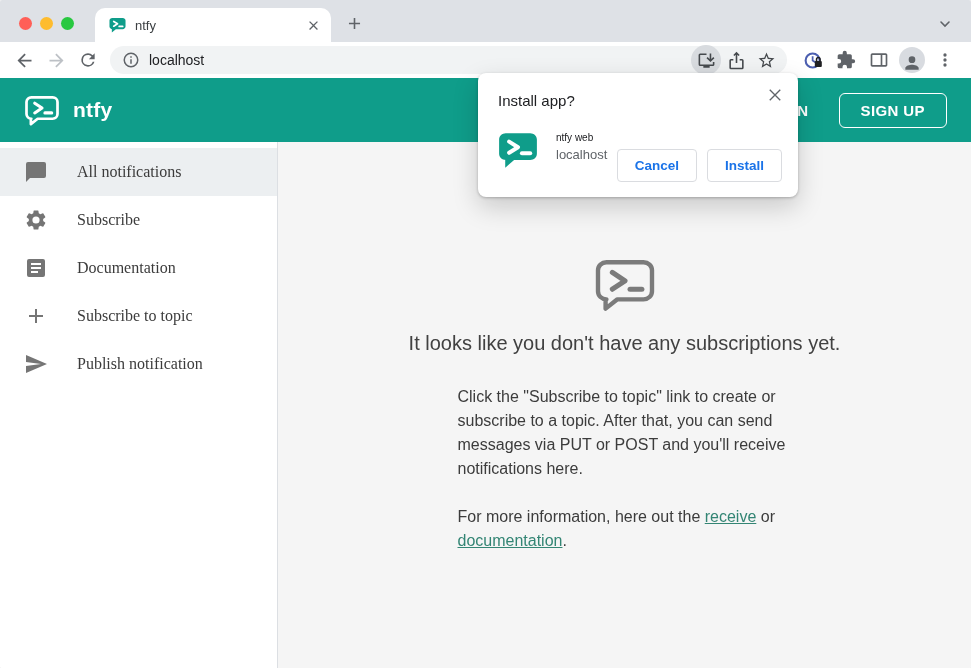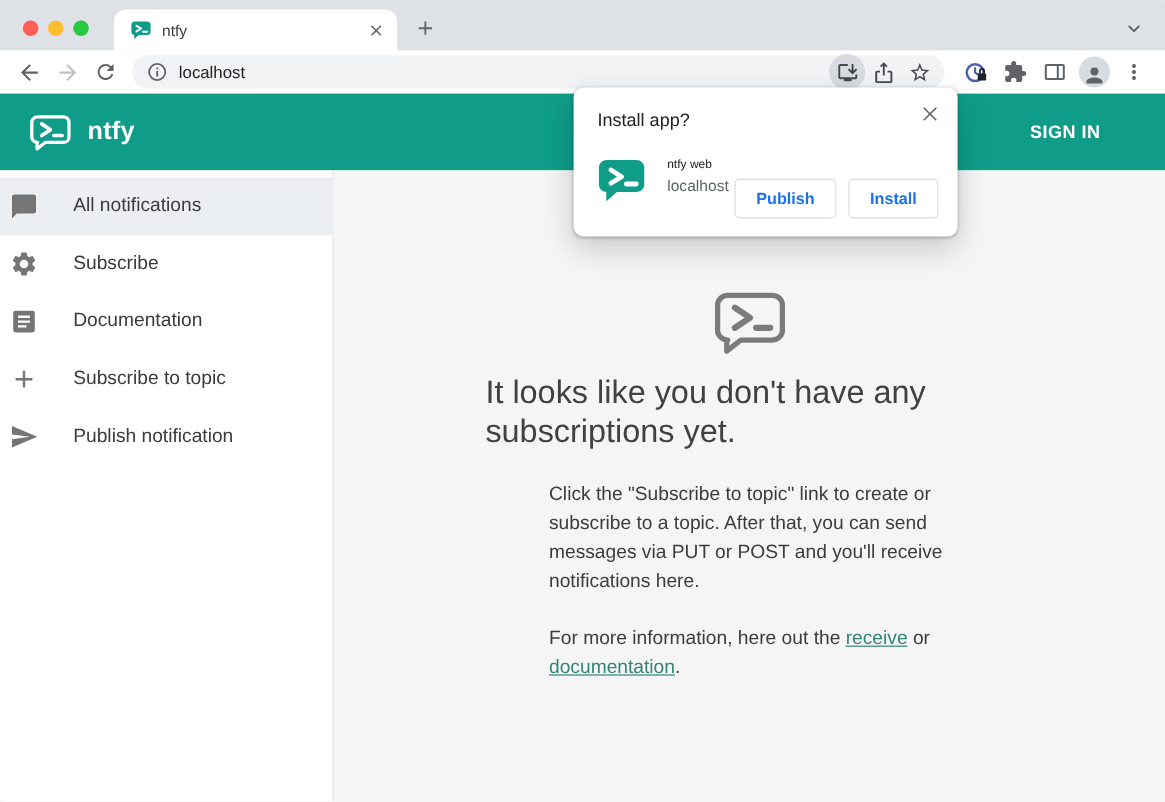--- a/index.html
+++ b/index.html
@@ -49,30 +49,30 @@
   .appbar-brand { margin-left:13px; font-size:21px; font-weight:700; letter-spacing:.2px; }
   .appbar-spacer { flex:1; }
   .signin-btn { font-size:15px; font-weight:700; letter-spacing:.4px; margin-right:30px; cursor:pointer; }
   .signup-btn { border:1.5px solid #fff; border-radius:6px; padding:8px 21px; font-size:15px;
                 font-weight:700; letter-spacing:.4px; cursor:pointer; background:transparent; color:#fff;
                 font-family:inherit; }
 
   
   .app-body { display:flex; height:526px; }
   .sidebar { width:278px; background:#fff; border-right:1px solid #dcdfe3; padding-top:6px; }
-  .side-item { height:48px; display:flex; align-items:center; padding:0 8px; cursor:pointer; }
+  .side-item { height:48px; display:flex; align-items:center; padding:0 24px; cursor:pointer;font-family:Liberation Serif, serif; }
   .side-item.selected { background:#eceff1; }
   .side-icon { width:24px; height:24px; color:#757575; flex:0 0 auto; }
   .side-label { margin-left:29px; font-size:16px; color:#3b3b3b; }
 
   .content { flex:1; background:#f5f5f5; display:flex; flex-direction:column;
              align-items:center; justify-content:center; }
   .empty-logo { width:62px; height:54px; color:#7b7b7b; margin-bottom:15px; }
-  .empty-title { font-size:27px; font-weight:400; color:#414141; line-height:32px;
-                 max-width:440px; margin-bottom:10px; }
+  .empty-title { font-size:20px; font-weight:400; color:#414141; line-height:32px;
+                 text-align:center; max-width:440px; margin-bottom:10px; }
   .empty-col { width:334px; font-size:16px; line-height:24px; color:#3c3c3c; }
   .empty-col p { margin-top:16px; }
   .empty-col p + p { margin-top:24px; }
   .empty-col a { color:var(--link,#338574); text-decoration:underline; cursor:pointer; }
 
   
   .install-popup { position:absolute; left:478px; top:73px; width:320px; height:124px; background:#fff;
                    border-radius:8px; z-index:50;
                    box-shadow:0 1px 3px rgba(0,0,0,.24), 0 10px 26px rgba(0,0,0,.18); }
   .popup-title { position:absolute; left:20px; top:19px; font-size:15px; color:#202124; }
@@ -208,20 +208,21 @@
     <span class="appbar-logo">
       <svg viewBox="0 0 36 32" width="36" height="31">
         <path d="M7 2.5h22c2.8 0 5 2.1 5 4.8v12.4c0 2.7-2.2 4.8-5 4.8H13.5L6.5 30v-5.5H7c-2.8 0-5-2.1-5-4.8V7.3c0-2.7 2.2-4.8 5-4.8z" fill="none" stroke="currentColor" stroke-width="2.8" stroke-linejoin="round"></path>
         <path d="M10.5 8.5l7.5 5-7.5 5" fill="none" stroke="currentColor" stroke-width="3.2" stroke-linecap="round" stroke-linejoin="round"></path>
         <path d="M21 18.5h7" stroke="currentColor" stroke-width="3.2" stroke-linecap="round"></path>
       </svg>
     </span>
     <span class="appbar-brand">ntfy</span>
     <span class="appbar-spacer"></span>
     <span class="signin-btn">SIGN IN</span>
+    <button class="signup-btn">SIGN UP</button>
   </div>
 
   <div class="app-body">
     <nav class="sidebar">
       <div class="side-item selected">
         <span class="side-icon">
           <svg viewBox="0 0 24 24" width="24" height="24">
               <path fill="currentColor" d="M20 2H4a2 2 0 0 0-2 2v18l4-4h14a2 2 0 0 0 2-2V4a2 2 0 0 0-2-2z"></path>
             </svg>
         </span>
@@ -291,18 +292,18 @@
           <path d="M10 8.5l8 5-8 5" stroke="#fff" stroke-width="3.6" fill="none" stroke-linecap="round" stroke-linejoin="round"></path>
           <path d="M21.5 19h7.5" stroke="#fff" stroke-width="3.6" stroke-linecap="round"></path>
         </svg>
       </span>
       <span class="popup-app-text">
         <div class="popup-app-name">ntfy web</div>
         <div class="popup-app-origin">localhost</div>
       </span>
     </div>
     <div class="popup-actions">
-      <button class="popup-btn">Publish</button>
+      <button class="popup-btn">Cancel</button>
       <button class="popup-btn">Install</button>
     </div>
   </div>
 
 </div>
 
 </body></html>

